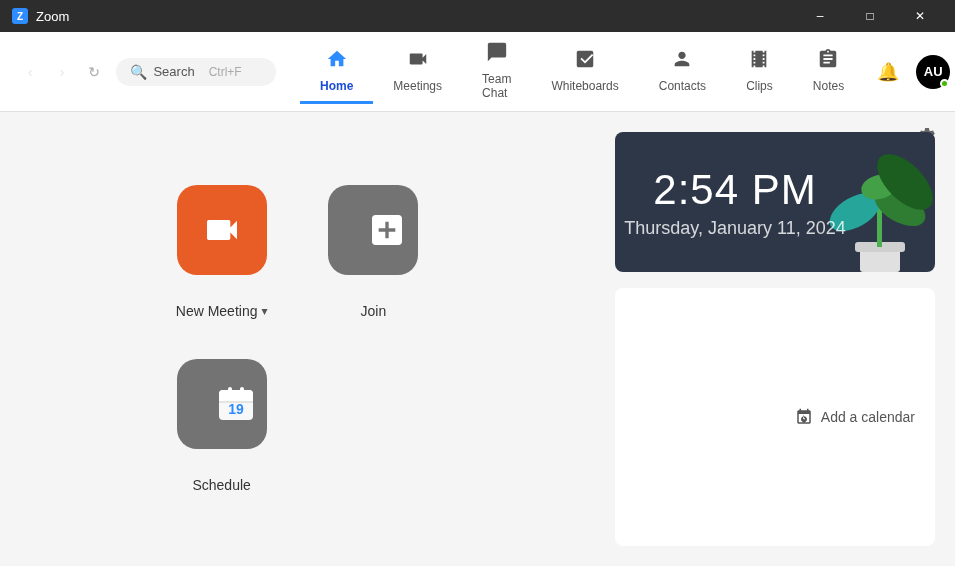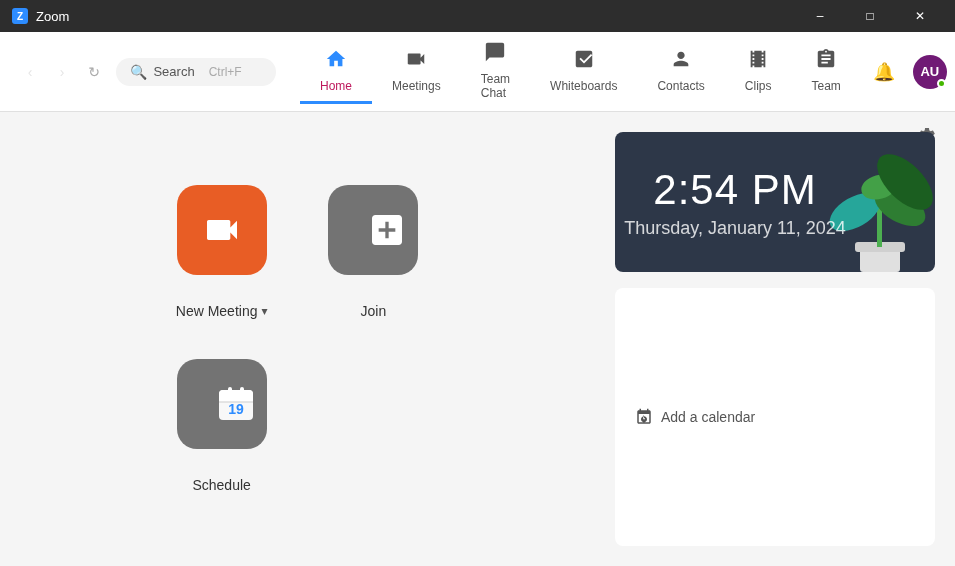--- a/index.html
+++ b/index.html
@@ -116,21 +116,21 @@
       gap: 4px;
       padding: 8px 20px;
       cursor: pointer;
       border-bottom: 3px solid transparent;
       text-decoration: none;
     }
     .nav-tab.active { border-bottom-color: #2d8cff; }
     .nav-tab-icon { font-size: 20px; color: #555; }
     .nav-tab.active .nav-tab-icon { color: #2d8cff; }
     .nav-tab-label { font-size: 12px; color: #555; }
-    .nav-tab.active .nav-tab-label { color: #be185d; font-weight: 400; }
+    .nav-tab.active .nav-tab-label { color: #1d4ed8; font-weight: 700; }
 
     .nav-right {
       display: flex;
       align-items: center;
       gap: 12px;
       margin-left: auto;
     }
     .bell-btn {
       width: 32px;
       height: 32px;
@@ -140,21 +140,21 @@
       display: flex;
       align-items: center;
       justify-content: center;
       font-size: 18px;
       color: #555;
       border-radius: 50%;
     }
     .avatar {
       width: 34px;
       height: 34px;
-      background: #701a75;
+      background: #000000;
       border-radius: 50%;
       display: flex;
       align-items: center;
       justify-content: center;
       color: white;
       font-size: 13px;
       font-weight: bold;
       position: relative;
       cursor: pointer;
     }
@@ -271,21 +271,21 @@
       margin-top: 4px;
     }
 
     .calendar-section {
       background: white;
       border-radius: 8px;
       padding: 20px;
       flex: 1;
       display: flex;
       flex-direction: column;
-      align-items: flex-start;
+      align-items: flex-end;
       justify-content: center;
     }
     .add-calendar {
       display: flex;
       align-items: center;
       gap: 8px;
       color: #555;
       font-size: 14px;
       cursor: pointer;
     }
@@ -384,21 +384,21 @@
           </svg>
       </span>
       <span class="nav-tab-label">Clips</span>
     </a>
     <a class="nav-tab">
       <span class="nav-tab-icon">
         <svg width="22" height="22" viewBox="0 0 24 24" fill="#555">
             <path d="M19 3h-4.18C14.4 1.84 13.3 1 12 1c-1.3 0-2.4.84-2.82 2H5c-1.1 0-2 .9-2 2v14c0 1.1.9 2 2 2h14c1.1 0 2-.9 2-2V5c0-1.1-.9-2-2-2zm-7 0c.55 0 1 .45 1 1s-.45 1-1 1-1-.45-1-1 .45-1 1-1zm2 14H7v-2h7v2zm3-4H7v-2h10v2zm0-4H7V7h10v2z"></path>
           </svg>
       </span>
-      <span class="nav-tab-label">Team</span>
+      <span class="nav-tab-label">Notes</span>
     </a>
   </nav>
 
   <div class="nav-right">
     <button class="bell-btn">🔔</button>
     <div class="avatar">
       <span>AU</span>
       <div class="avatar-status"></div>
     </div>
   </div>

